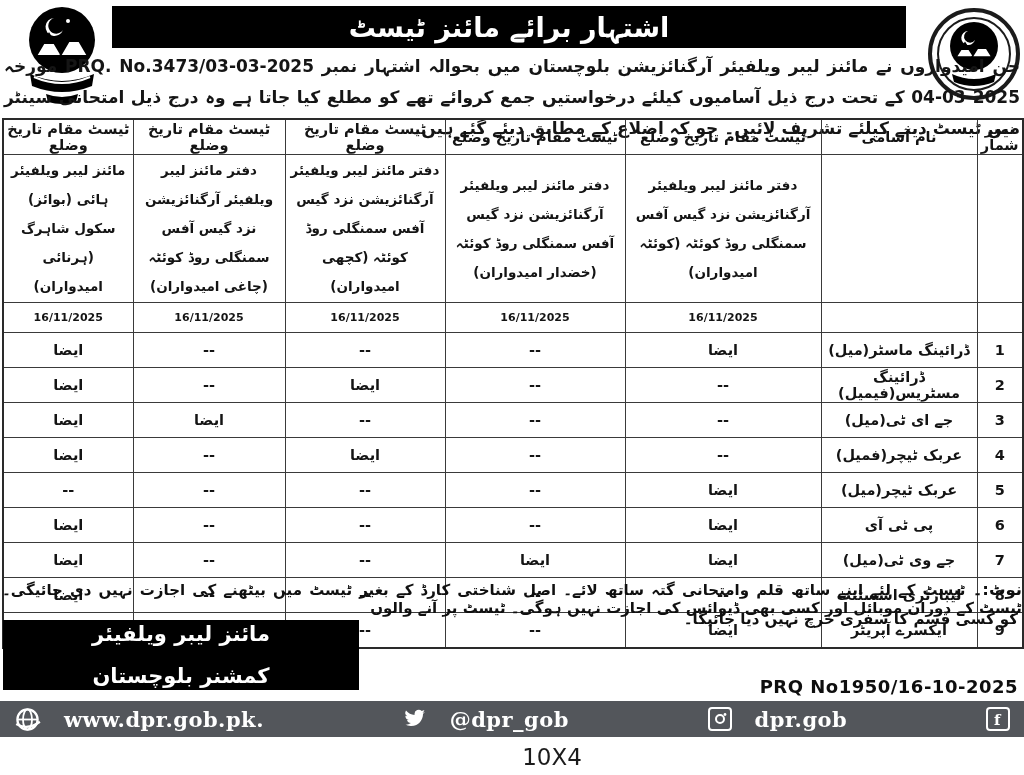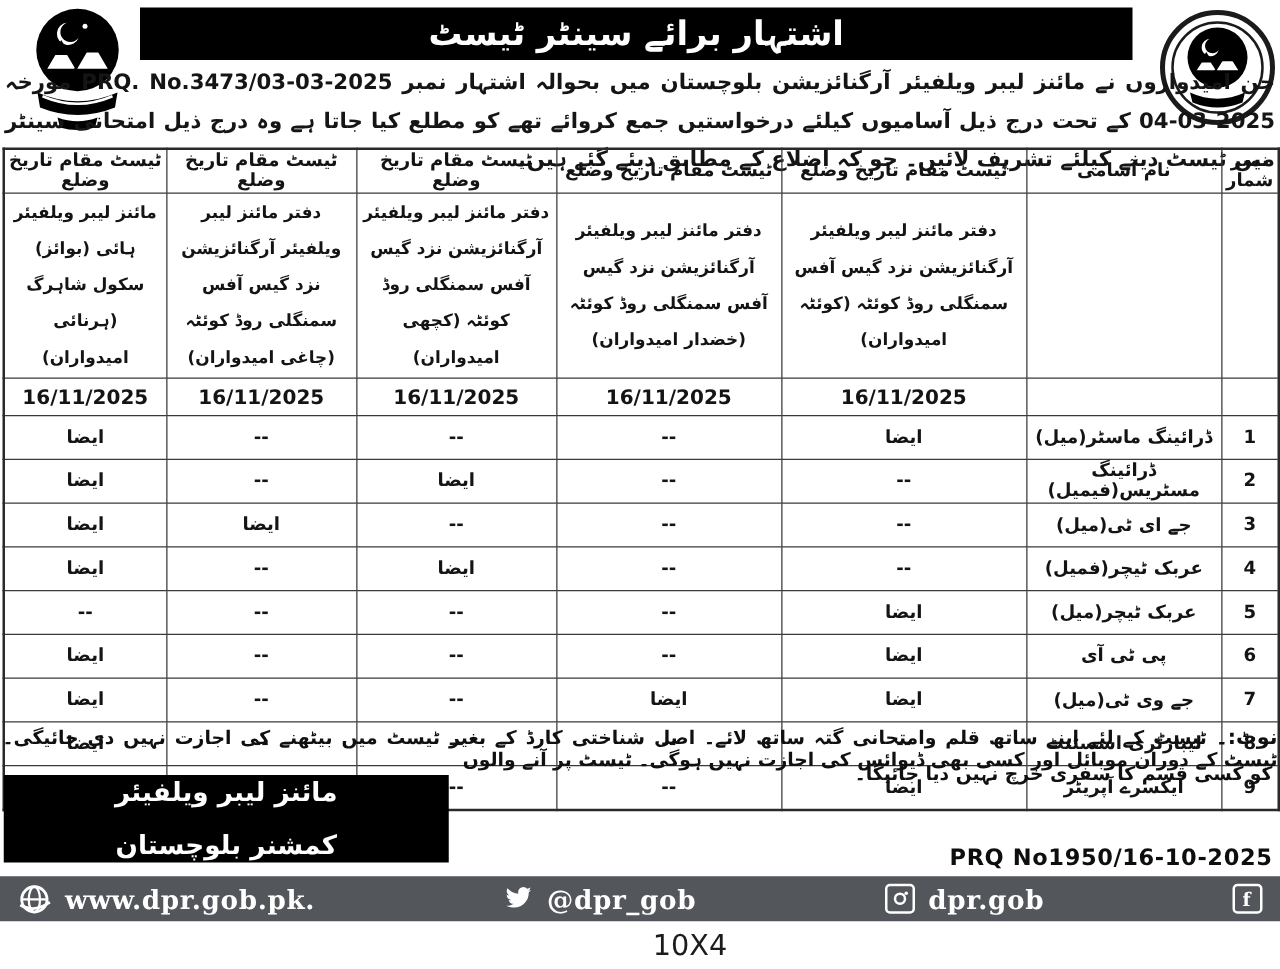--- a/index.html
+++ b/index.html
@@ -31,21 +31,21 @@
   table.grid {
     width:100%; border-collapse:collapse; direction:rtl;
     border:2.5px solid #2a2a2a; table-layout:fixed;
   }
   table.grid td {
     border:1.6px solid #3a3a3a; text-align:center; vertical-align:middle;
     padding:1px 3px; color:#141414;
   }
   tr.header-row td { height:26px; font-size:14.5px; font-weight:bold;margin-top:25px; }
   tr.venue-row td { height:112px; font-size:13.5px; font-weight:bold; line-height:2.15; }
-  tr.date-row td { height:30px; font-size:16px; font-weight:bold; font-family:"DejaVu Sans", sans-serif; }
+  tr.date-row td { height:30px; font-size:11px; font-weight:bold; font-family:"DejaVu Sans", sans-serif; }
   tr.data-row td { height:35px; font-size:14.5px; font-weight:bold; }
   td.serial-cell { font-size:16px; }
   
   .note-line1 {
     position:absolute; left:2px; top:580px; width:1020px; direction:rtl;
     font-size:15px; font-weight:bold; text-align:justify; color:#101010;
   }
   .note-line2 {
     position:absolute; right:6px; top:610px; direction:rtl;
     font-size:15px; font-weight:bold; color:#101010;margin-left:13px;
@@ -65,21 +65,21 @@
   .prq-no {
     position:absolute; right:6px; top:676px; font-size:18px; font-weight:bold;
     font-family:"DejaVu Sans", sans-serif; color:#0e0e0e; letter-spacing:.5px;
   }
   
   .footer-bar {
     position:absolute; left:0; top:701px; width:1024px; height:36px;
     background:#53565b; display:flex; align-items:center;
     justify-content:space-between; padding:0 14px;
   }
-  .footer-item { display:flex; align-items:center; gap:11px; }
+  .footer-item { display:flex; align-items:center; gap:23px; }
   .footer-item .label {
     color:#fff; font-weight:bold; font-size:21px;
     font-family:"DejaVu Serif", serif; letter-spacing:.5px;
   }
   .fi-box {
     width:24px; height:24px; border:2px solid #fff; border-radius:4px;
     display:flex; align-items:center; justify-content:center; flex-shrink:0;
   }
   
   .size-label {
@@ -99,21 +99,21 @@
     <path d="M20 52 L33 30 L46 52 Z" fill="#fff" stroke="#000" stroke-width="2"></path>
     <path d="M44 52 L58 28 L72 52 Z" fill="#fff" stroke="#000" stroke-width="2"></path>
     <path d="M26 40 L33 30 L40 40 Z" fill="#000"></path>
     <path d="M51 38 L58 28 L65 38 Z" fill="#000"></path>
     <path d="M14 70 Q46 84 78 70 L76 82 Q46 94 16 82 Z" fill="#000"></path>
     <path d="M18 73 Q46 85 74 73" stroke="#fff" stroke-width="2" fill="none"></path>
     <path d="M30 90 Q46 96 62 90 L60 98 Q46 102 32 98 Z" fill="#000"></path>
   </svg>
 
   <div class="title-bar">
-    <span class="title">اشتہار برائے سینٹر ٹیسٹ</span>
+    <span class="title">اشتہار برائے مائنز ٹیسٹ</span>
   </div>
 
   <svg class="logo logo-right" viewBox="0 0 92 100">
     <circle cx="46" cy="48" r="44" fill="#fff" stroke="#1b1b1b" stroke-width="4"></circle>
     <circle cx="46" cy="48" r="36" fill="#fff" stroke="#1b1b1b" stroke-width="2"></circle>
     <circle cx="46" cy="40" r="24" fill="#000"></circle>
     <path d="M40 25 a7 7 0 1 0 7 9 a6 6 0 1 1 -7 -9 z" fill="#fff"></path>
     <path d="M28 51 L37 37 L46 51 Z" fill="#fff" stroke="#000" stroke-width="1.5"></path>
     <path d="M44 51 L54 35 L64 51 Z" fill="#fff" stroke="#000" stroke-width="1.5"></path>
     <path d="M32 44 L37 37 L42 44 Z" fill="#000"></path>

